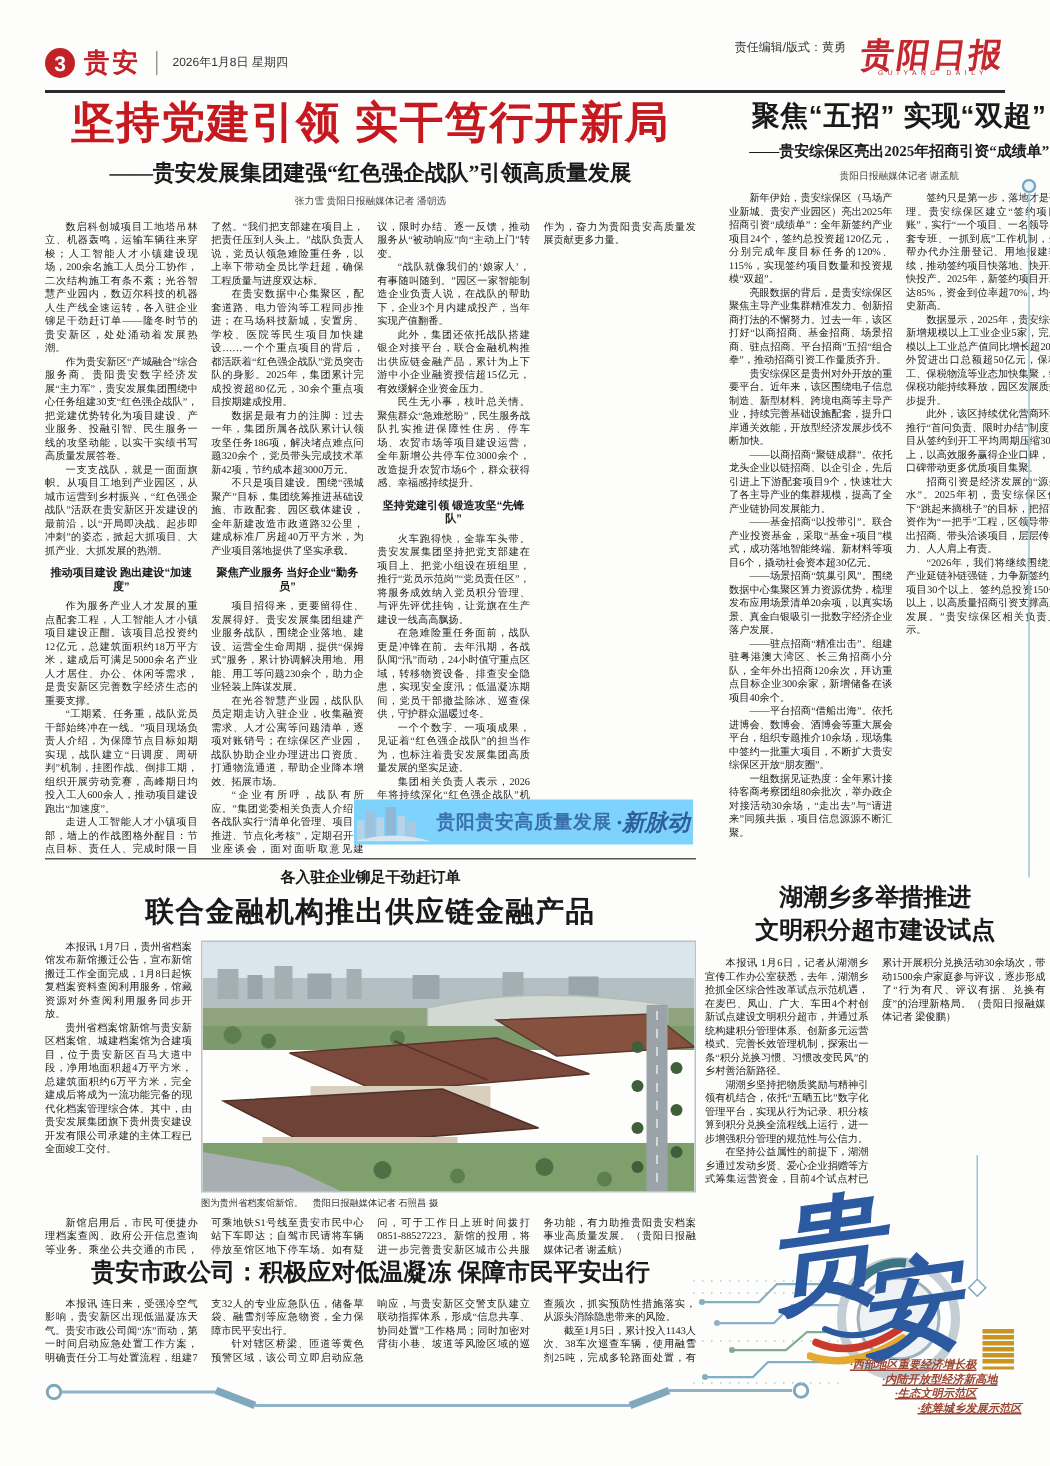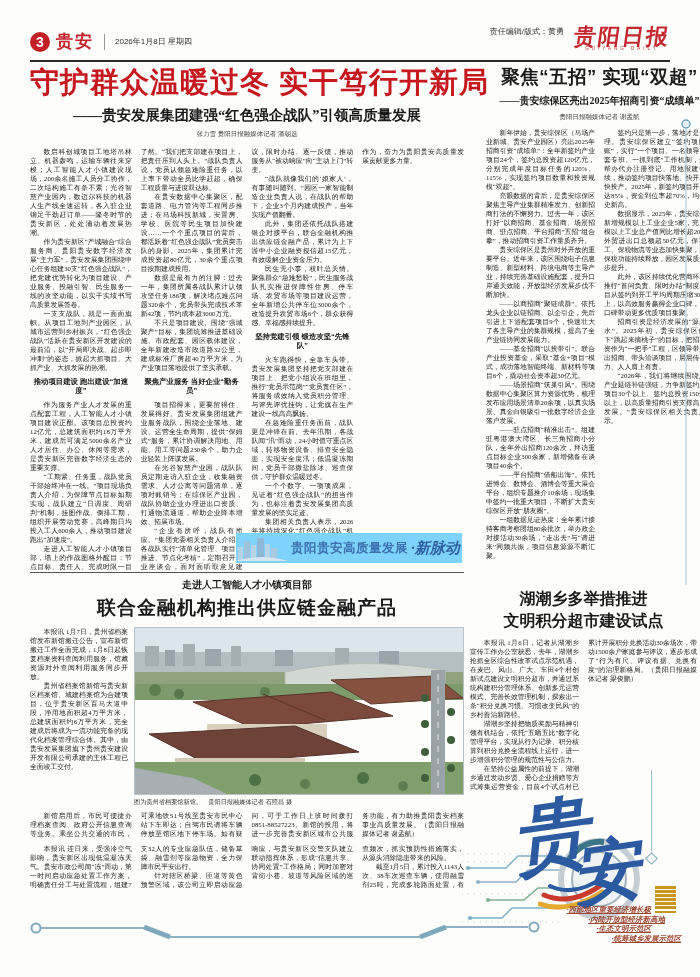--- a/index.html
+++ b/index.html
@@ -96,21 +96,21 @@
   <div class="hdr-right">
     <div class="editor">责任编辑/版式：黄勇</div>
     <div>
       <div class="masthead">贵阳日报</div>
       <div class="masthead-sub">GUIYANG DAILY</div>
     </div>
   </div>
 </div>
 
 <div class="abs" id="lead">
-  <div class="lead-hl">守护群众温暖过冬 实干笃行开新局</div>
+  <div class="lead-hl">坚持党建引领 实干笃行开新局</div>
   <div class="lead-sub">——贵安发展集团建强“红色强企战队”引领高质量发展</div>
   <div class="byline">张力雪 贵阳日报融媒体记者 潘朝选</div>
   <div class="lead-body">
       <div class="para">数启科创城项目工地塔吊林立、机器轰鸣，运输车辆往来穿梭；人工智能人才小镇建设现场，200余名施工人员分工协作，二次结构施工有条不紊；光谷智慧产业园内，数迈尔科技的机器人生产线全速运转，各入驻企业铆足干劲赶订单——隆冬时节的贵安新区，处处涌动着发展热潮。</div>
       <div class="para">作为贵安新区“产城融合”综合服务商、贵阳贵安数字经济发展“主力军”，贵安发展集团围绕中心任务组建30支“红色强企战队”，把党建优势转化为项目建设、产业服务、投融引智、民生服务一线的攻坚动能，以实干实绩书写高质量发展答卷。</div>
       <div class="para">一支支战队，就是一面面旗帜。从项目工地到产业园区，从城市运营到乡村振兴，“红色强企战队”活跃在贵安新区开发建设的最前沿，以“开局即决战、起步即冲刺”的姿态，掀起大抓项目、大抓产业、大抓发展的热潮。</div>
       <div class="col-subhead">推动项目建设 跑出建设“加速度”</div>
       <div class="para">作为服务产业人才发展的重点配套工程，人工智能人才小镇项目建设正酣。该项目总投资约12亿元，总建筑面积约18万平方米，建成后可满足5000余名产业人才居住、办公、休闲等需求，是贵安新区完善数字经济生态的重要支撑。</div>
       <div class="para">“工期紧、任务重，战队党员干部始终冲在一线。”项目现场负责人介绍，为保障节点目标如期实现，战队建立“日调度、周研判”机制，挂图作战、倒排工期，组织开展劳动竞赛，高峰期日均投入工人600余人，推动项目建设跑出“加速度”。</div>
       <div class="para">走进人工智能人才小镇项目部，墙上的作战图格外醒目：节点目标、责任人、完成时限一目了然。“我们把支部建在项目上，把责任压到人头上。”战队负责人说，党员认领急难险重任务，以上率下带动全员比学赶超，确保工程质量与进度双达标。</div>
@@ -168,21 +168,21 @@
       <div class="para">“2026年，我们将继续围绕主导产业延链补链强链，力争新签约产业项目30个以上、签约总投资150亿元以上，以高质量招商引资支撑高质量发展。”贵安综保区相关负责人表示。</div>
     </div>
 </div>
 
 <svg class="abs" style="left:679px;top:117px;" width="14" height="470">
   <circle cx="7" cy="7" r="4" fill="#e8f3f8" stroke="#6fa3bd" stroke-width="1.5"></circle>
   <line x1="7" y1="11" x2="7" y2="468" stroke="#9fc4d4" stroke-width="1"></line>
 </svg>
 
 <div class="abs" id="archive">
-  <div class="a-kicker">走进人工智能人才小镇项目部</div>
+  <div class="a-kicker">各入驻企业铆足干劲赶订单</div>
   <div class="a-hl">联合金融机构推出供应链金融产品</div>
   <div class="a-row">
     <div class="a-leftcol">
         <div class="para">本报讯 1月7日，贵州省档案馆发布新馆搬迁公告，宣布新馆搬迁工作全面完成，1月8日起恢复档案资料查阅利用服务，馆藏资源对外查阅利用服务同步开放。</div>
         <div class="para">贵州省档案馆新馆与贵安新区档案馆、城建档案馆为合建项目，位于贵安新区百马大道中段，净用地面积超4万平方米，总建筑面积约6万平方米，完全建成后将成为一流功能完备的现代化档案管理综合体。其中，由贵安发展集团旗下贵州贵安建设开发有限公司承建的主体工程已全面竣工交付。</div>
       </div>
     <div class="a-photo">
       <svg width="328" height="166" viewBox="0 0 328 166" preserveAspectRatio="none">
         <rect width="328" height="42" fill="#dae6ec"></rect>
         <rect y="24" width="328" height="22" fill="#b3bfc2"></rect>
@@ -225,20 +225,21 @@
       </svg>
     </div>
   </div>
   <div class="a-caption">图为贵州省档案馆新馆。　贵阳日报融媒体记者 石照昌 摄</div>
   <div class="a-cont">
       <div class="para">新馆启用后，市民可便捷办理档案查阅、政府公开信息查询等业务。乘坐公共交通的市民，可乘地铁S1号线至贵安市民中心站下车即达；自驾市民请将车辆停放至馆区地下停车场。如有疑问，可于工作日上班时间拨打0851-88527223。新馆的投用，将进一步完善贵安新区城市公共服务功能，有力助推贵阳贵安档案事业高质量发展。（贵阳日报融媒体记者 谢孟航）</div>
     </div>
 </div>
 
 <div class="abs" id="road">
+  <div class="road-hl">贵安市政公司：积极应对低温凝冻 保障市民平安出行</div>
   <div class="road-body">
       <div class="para">本报讯 连日来，受强冷空气影响，贵安新区出现低温凝冻天气。贵安市政公司闻“冻”而动，第一时间启动应急处置工作方案，明确责任分工与处置流程，组建7支32人的专业应急队伍，储备草袋、融雪剂等应急物资，全力保障市民平安出行。</div>
       <div class="para">针对辖区桥梁、匝道等黄色预警区域，该公司立即启动应急响应，与贵安新区交警支队建立联动指挥体系，形成“信息共享、协同处置”工作格局；同时加密对背街小巷、坡道等风险区域的巡查频次，抓实预防性措施落实，从源头消除隐患带来的风险。</div>
       <div class="para">截至1月5日，累计投入1143人次、38车次巡查车辆，使用融雪剂25吨，完成多轮路面处置，有效保障辖区道路交通安全畅通。（贵阳日报融媒体记者 潘朝选）</div>
     </div>
 </div>
 
 <svg class="abs" style="left:28px;top:915px;" width="516" height="28">
   <circle cx="8" cy="13" r="4.5" fill="#fff" stroke="#7fa8bc" stroke-width="2"></circle>
   <line x1="13" y1="13" x2="116" y2="13" stroke="#8fb3c4" stroke-width="2"></line>

